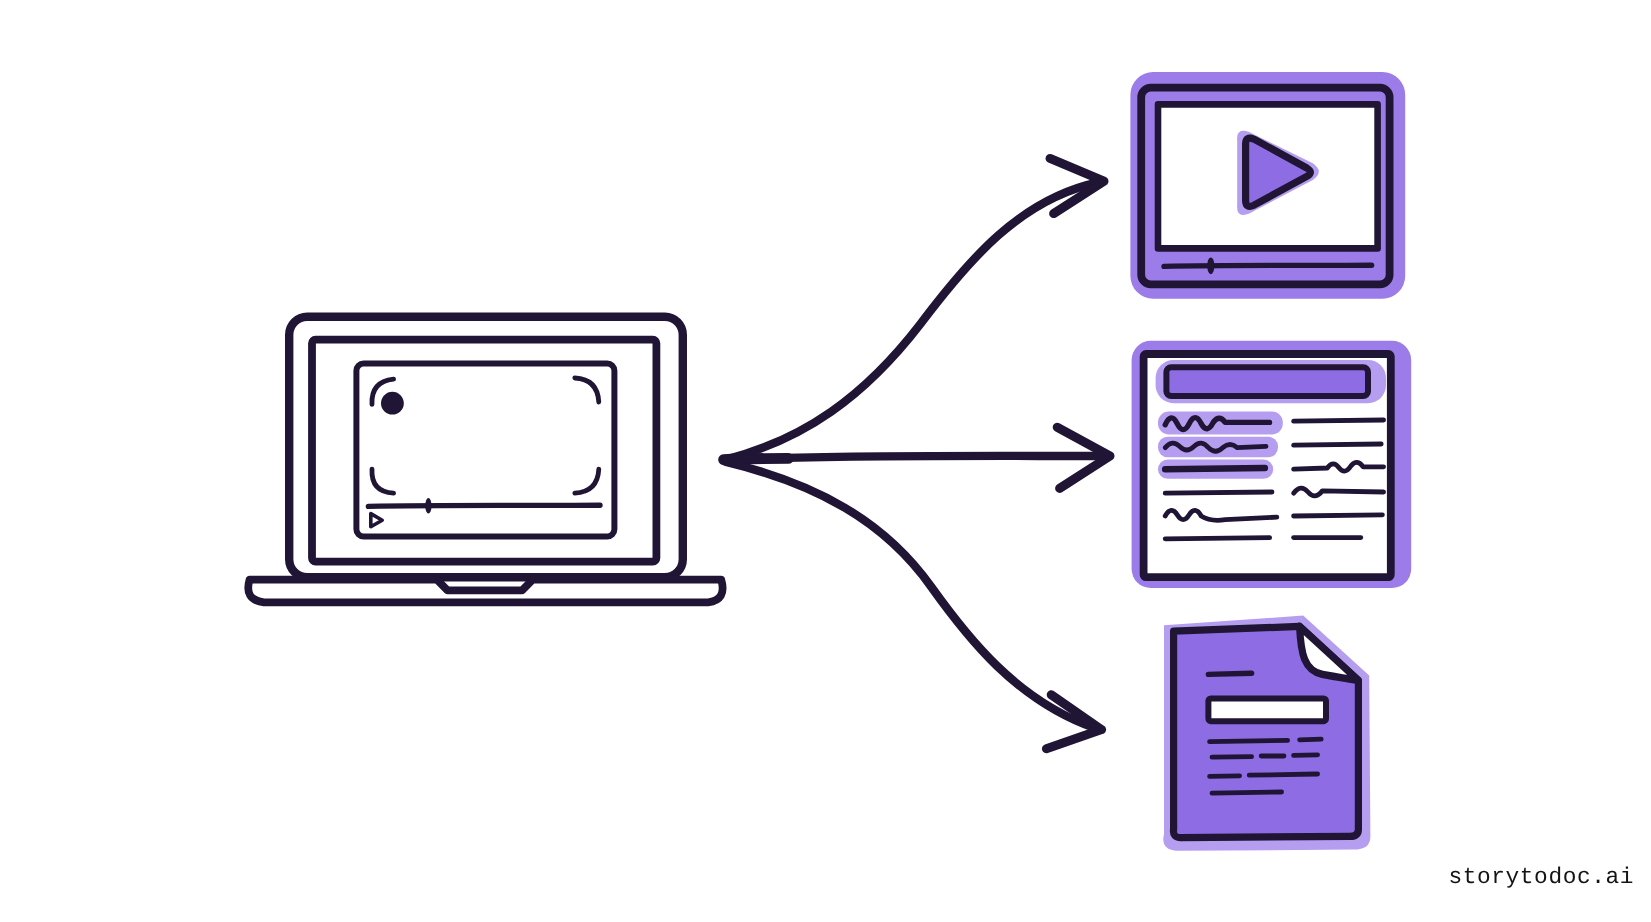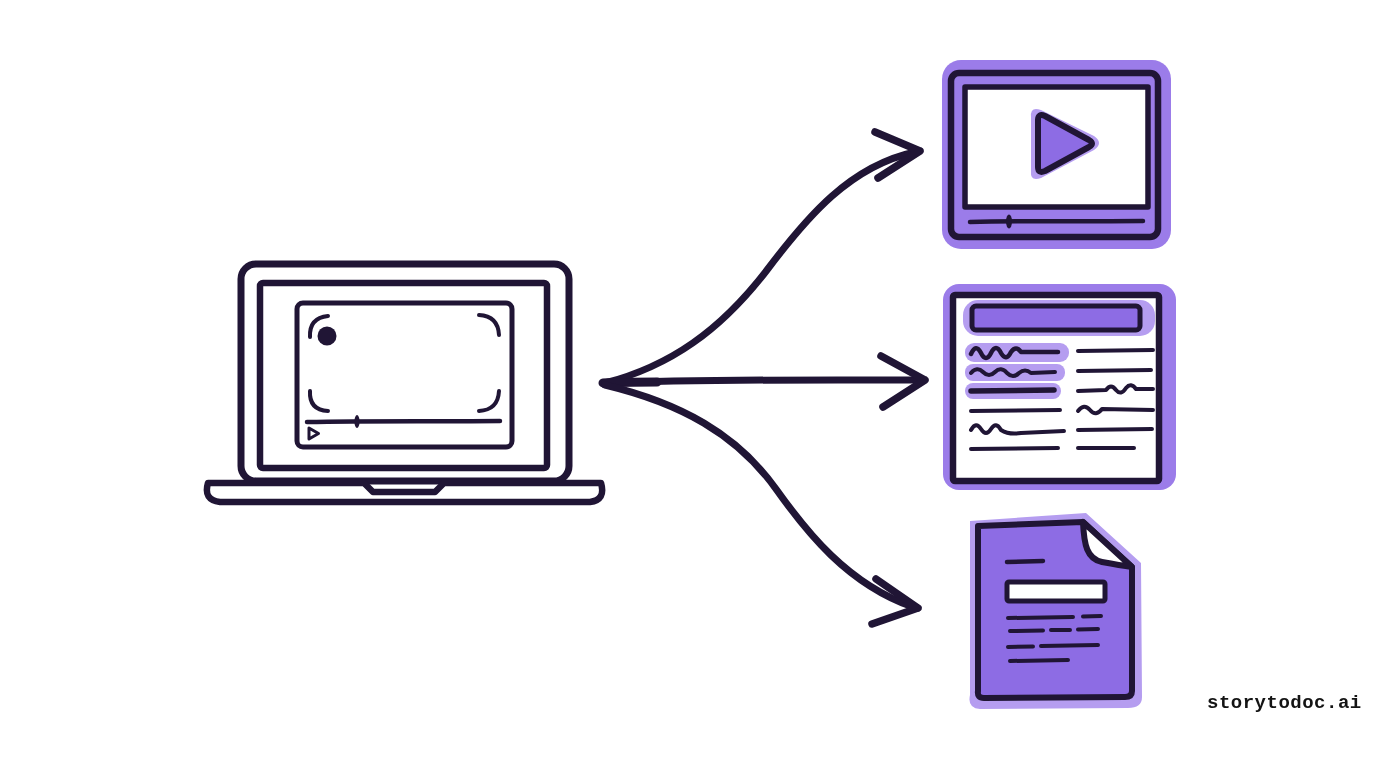--- a/index.html
+++ b/index.html
@@ -15,24 +15,24 @@
   
   .ink       { stroke: var(--ink); fill: none; stroke-linecap: round; stroke-linejoin: round; }
   .ink-fill  { fill: var(--ink); stroke: none; }
   .purple    { fill: var(--purple); stroke: none; }
   .purple-lt { fill: var(--purple-light); stroke: none; }
   .purple-dp { fill: var(--purple-deep); stroke: var(--ink); stroke-linejoin: round; }
   .white-f   { fill: #ffffff; }
   #watermark {
     position: absolute;
     left: 1207px;
-    top: 692px;
+    top: 720px;
     font-family: "Liberation Mono", monospace;
     font-size: 19px;
-    font-weight: 700;
+    font-weight: 400;
     letter-spacing: 0.5px;
     color: var(--ink-text, #141414);
     white-space: nowrap;
   }
 </style>
 </head>
 <body>
 
 <div id="canvas">
 

